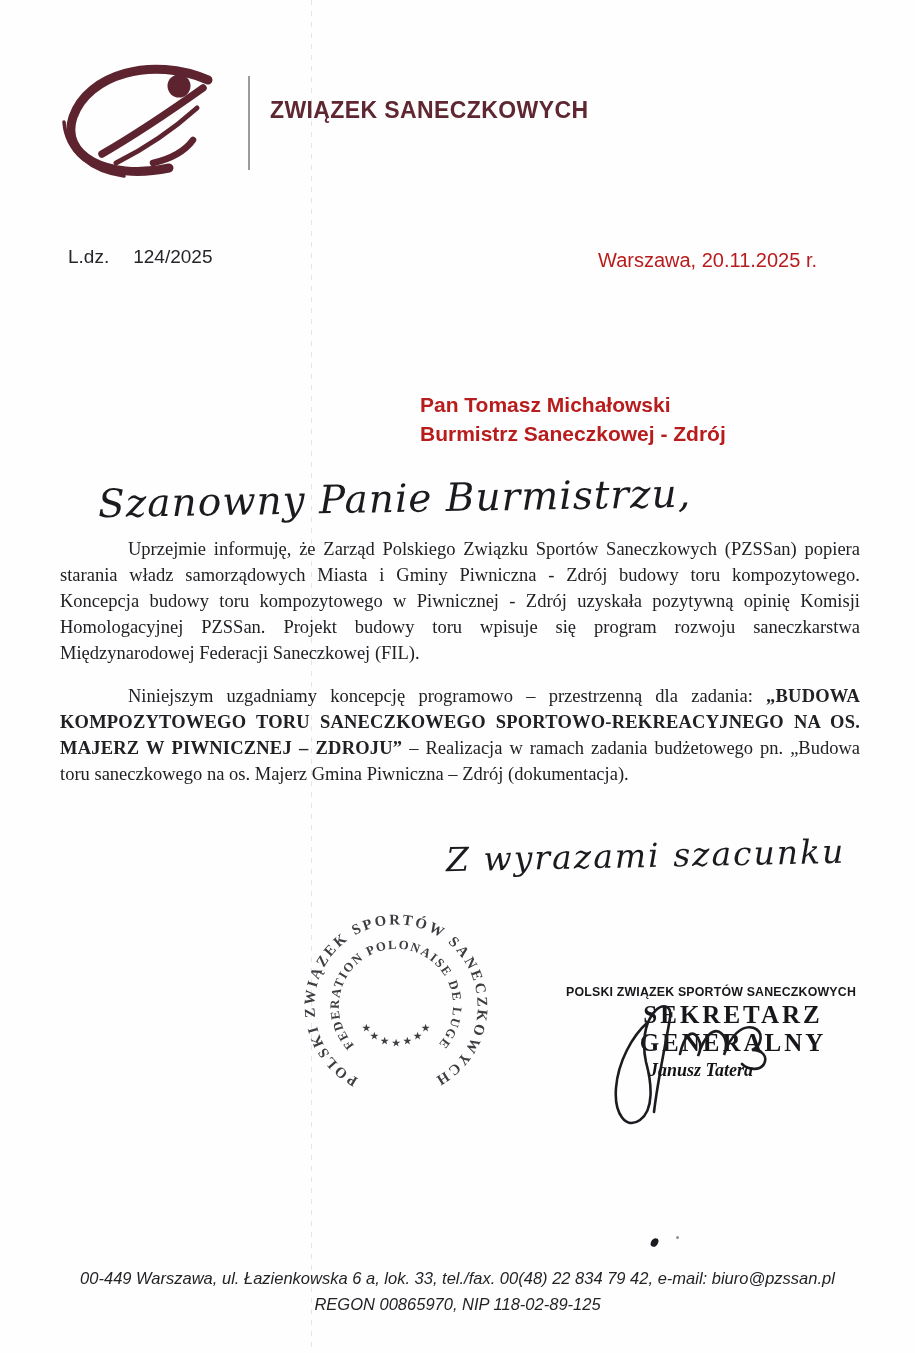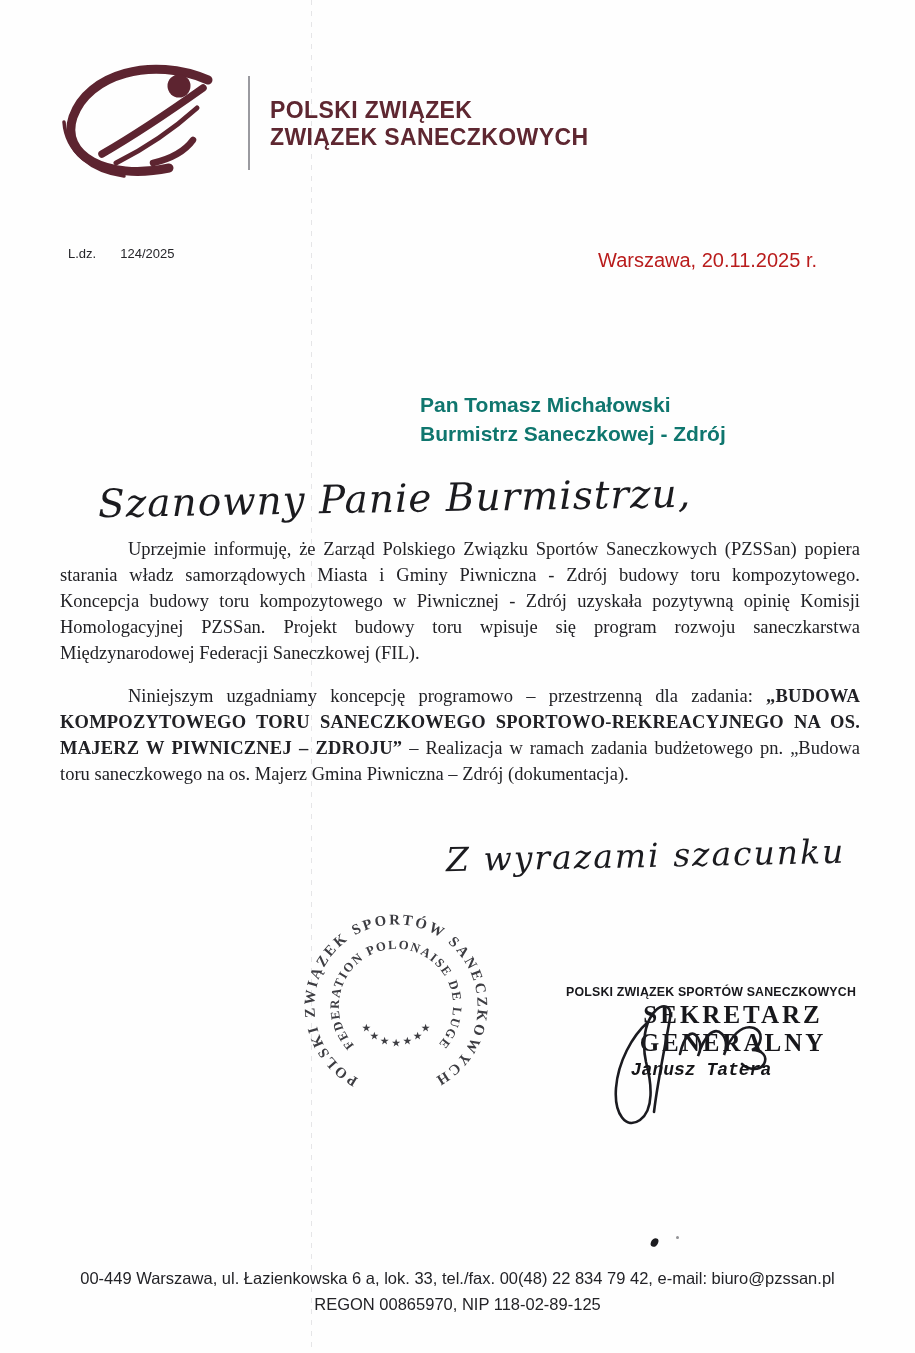--- a/index.html
+++ b/index.html
@@ -19,25 +19,25 @@
     background:repeating-linear-gradient(180deg, rgba(130,130,140,.20) 0 5px, rgba(130,130,140,0) 5px 11px);
   }
   
   .logo{left:56px;top:60px;width:182px;height:128px;}
   .logo-divider{left:248px;top:76px;width:2px;height:94px;background:#9a9aa0;}
   .org-name{
     left:270px;top:97px;
     color:#5e2731;font-weight:700;font-size:23px;line-height:27px;letter-spacing:.4px;
   }
   
-  .ref-row{left:68px;top:246px;font-size:13px;color:#26262a;}
+  .ref-row{left:68px;top:246px;font-size:19px;color:#26262a;}
   .ref-label{margin-right:24px;}
   .dateline{left:598px;top:249px;font-size:20px;color:#b91c1c;}
   
-  .recipient{left:420px;top:390px;font-weight:700;font-size:21px;line-height:29px;color:#0f766e;}
+  .recipient{left:420px;top:390px;font-weight:700;font-size:21px;line-height:29px;color:#b91c1c;}
   
   .handwriting{
     font-family:"DejaVu Serif", serif;
     font-style:italic;color:#1b1b1f;
     white-space:nowrap;
   }
   .salutation{left:98px;top:476px;font-size:39px;letter-spacing:1px;transform:rotate(-1deg);}
   .closing{left:446px;top:836px;font-size:33px;letter-spacing:2px;transform:rotate(-1.2deg);}
   
   .body-text{
@@ -46,48 +46,47 @@
   }
   .body-text p{margin:0 0 17px 0;text-indent:68px;font-family:Liberation Serif, serif;}
   .body-text b{letter-spacing:.2px;}
   
   .round-stamp{left:296px;top:906px;width:200px;height:200px;opacity:.88;}
   .round-stamp text{fill:#232329;font-family:"Liberation Serif", serif;font-weight:700;}
   
   .sig-block{left:558px;top:984px;width:306px;text-align:center;}
   .sig-org{font-size:13px;font-weight:700;letter-spacing:.2px;color:#17171b;transform:scaleX(.95);}
   .sig-title{font-family:"Liberation Serif", serif;font-weight:700;font-size:25px;letter-spacing:3px;color:#17171b;margin-top:2px;margin-left:44px;}
-  .sig-name{font-family:Liberation Mono, monospace;font-weight:700;font-style:italic;font-size:18px;color:#141417;position:absolute;left:0;right:20px;top:76px;}
+  .sig-name{font-family:Liberation Serif, serif;font-weight:700;font-style:italic;font-size:18px;color:#141417;position:absolute;left:0;right:20px;top:76px;}
   .sig-squiggle{position:absolute;left:38px;top:8px;width:230px;height:150px;}
   
   .ink-speck{left:651px;top:1238px;width:7px;height:9px;border-radius:60% 40% 55% 45%;background:#1c1c20;transform:rotate(20deg);}
   .ink-speck2{left:676px;top:1236px;width:3px;height:3px;border-radius:50%;background:rgba(40,40,46,.5);}
   
-  .footer{left:0;top:1265px;width:915px;text-align:center;font-size:16.5px;line-height:26px;color:#232327;}
+  .footer{left:0;top:1265px;width:915px;text-align:center;font-size:16.5px;line-height:26px;color:#232327;font-style:italic;}
 </style>
 </head>
 <body>
 
 <div class="page">
 
   <div class="abs fold-line"></div>
 
   <svg class="abs logo" viewBox="0 0 182 128" aria-hidden="true">
     <g stroke="#5d2430" fill="none" stroke-linecap="round">
       <path d="M 152 20 C 96 -4, 32 14, 17 57 C 4 95, 50 121, 113 108" stroke-width="9"></path>
       <path d="M 8 62 C 10 92, 36 112, 68 116" stroke-width="3.5"></path>
       <path d="M 46 94 C 84 72, 116 50, 147 28" stroke-width="7.5"></path>
       <path d="M 60 103 C 92 87, 121 66, 141 48" stroke-width="5"></path>
       <path d="M 97 103 C 114 99, 129 91, 137 80" stroke-width="6.5"></path>
     </g>
     <circle cx="123" cy="26" r="11.5" fill="#5d2430"></circle>
   </svg>
   <div class="abs logo-divider"></div>
   <div class="abs org-name">
-    <div>POLSKI ZWIĄZEK</div>
     <div>ZWIĄZEK SANECZKOWYCH</div>
   </div>
 
   <div class="abs ref-row">
     <span class="ref-label">L.dz.</span><span>124/2025</span>
   </div>
   <div class="abs dateline">Warszawa, 20.11.2025 r.</div>
 
   <div class="abs recipient">
     <div>Pan Tomasz Michałowski</div>

